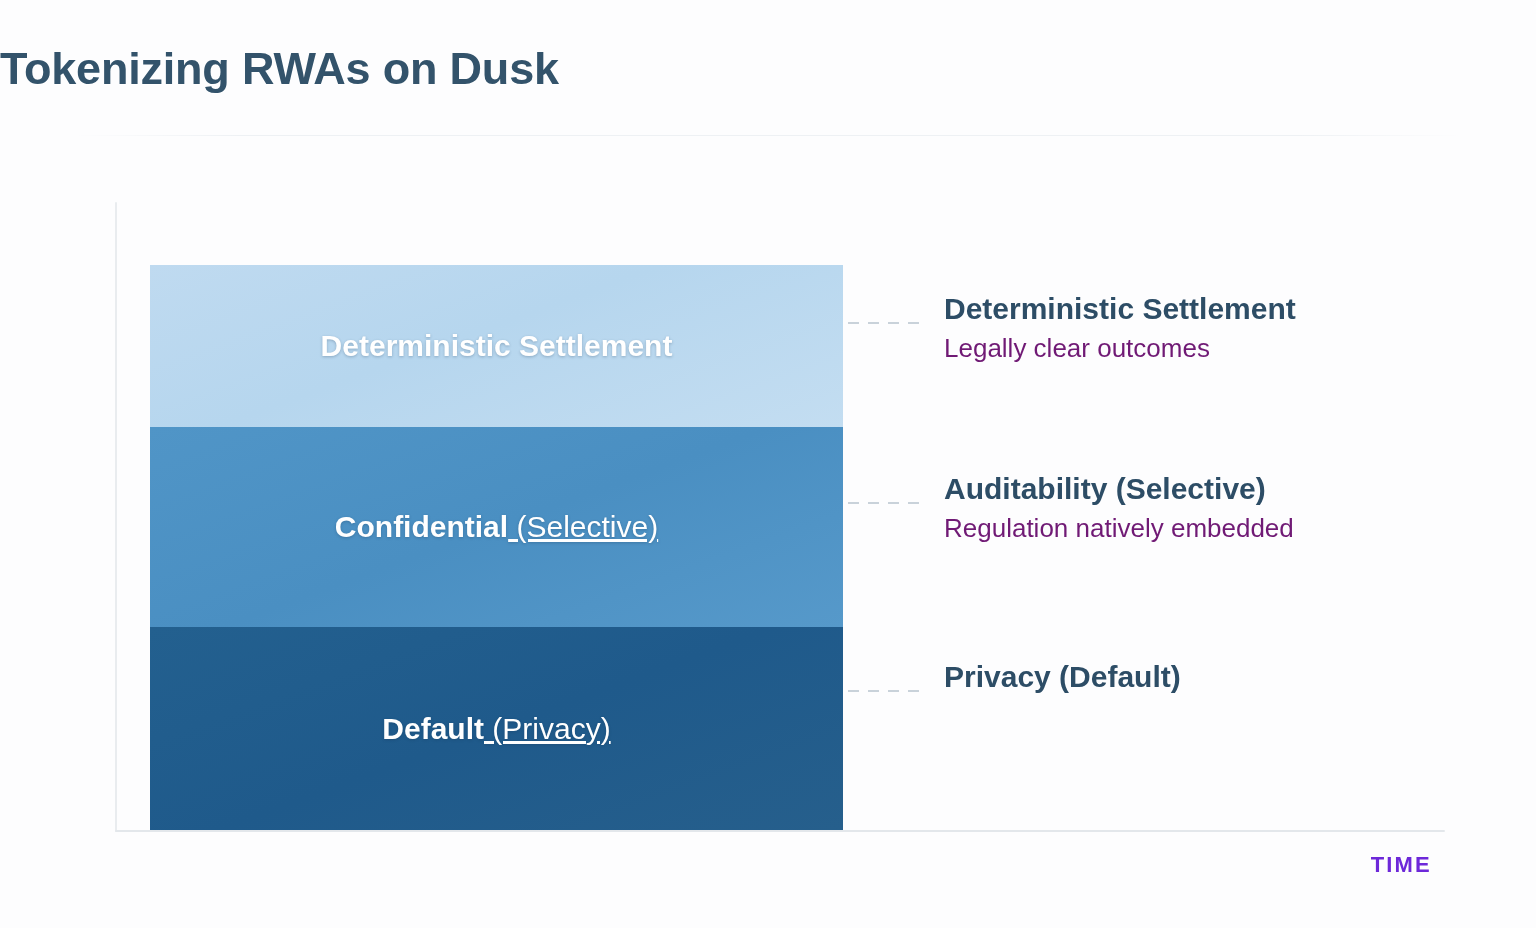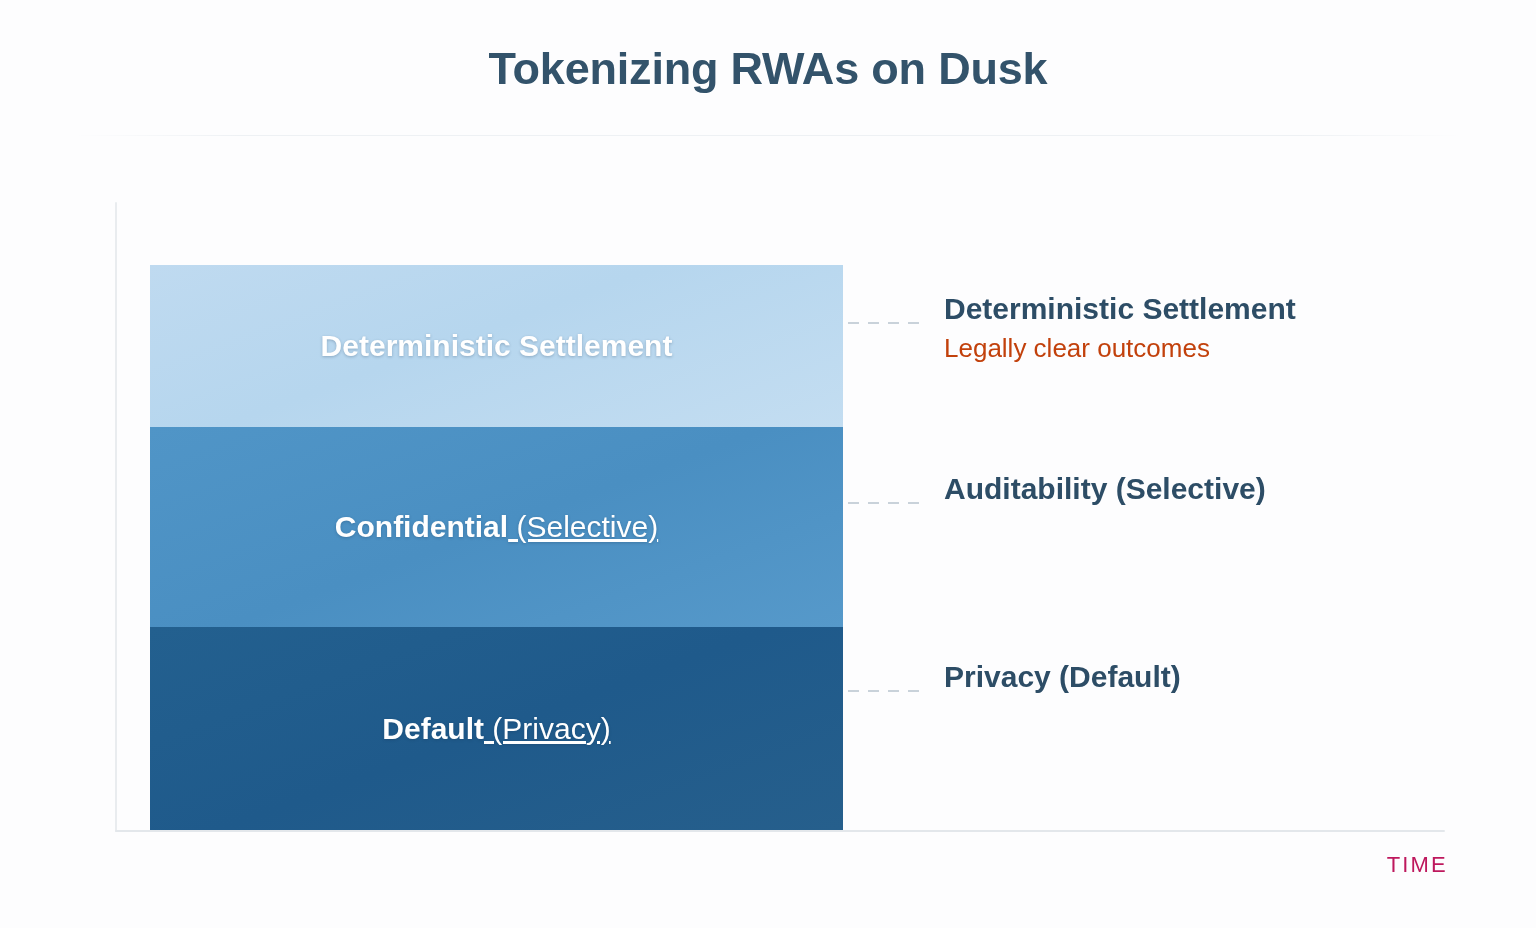--- a/index.html
+++ b/index.html
@@ -17,21 +17,20 @@
 
   
   #header {
     position: absolute;
     left: 0;
     top: 0;
     width: 1536px;
     height: 136px;
     display: flex;
     align-items: center;
-    justify-content: center;
     box-sizing: border-box;
   }
   #page-title {
     font-size: 45px;
     font-weight: 700;
     color: #33536b;
     letter-spacing: -0.2px;
     line-height: 1;
     text-shadow: 0 1px 1px rgba(255,255,255,0.9);
   }
@@ -142,34 +141,34 @@
     font-size: 30px;
     font-weight: 700;
     color: #2d4d66;
     line-height: 1.1;
     white-space: nowrap;
   }
   .anno-sub {
     margin-top: 9px;
     font-size: 26px;
     font-weight: 400;
-    color: #c2410c;
+    color: #701a75;
     line-height: 1.15;
     white-space: nowrap;
   }
 
   
   #time-label {
     position: absolute;
-    right: 88px;
+    right: 104px;
     top: 852px;
     font-size: 22px;
-    font-weight: 400;
+    font-weight: 700;
     letter-spacing: 2.2px;
-    color: #be185d;
+    color: #6d28d9;
   }
 </style>
 </head>
 <body>
 
 <div id="header">
   <div id="page-title">Tokenizing RWAs on Dusk</div>
 </div>
 <div id="header-divider"></div>
 
@@ -205,20 +204,21 @@
     <div class="anno-text">
       <div class="anno-title">Deterministic Settlement</div>
       <div class="anno-sub">Legally clear outcomes</div>
     </div>
   </div>
 
   <div class="annotation" id="anno-1">
     <div class="leader"></div>
     <div class="anno-text">
       <div class="anno-title">Auditability (Selective)</div>
+      <div class="anno-sub">Regulation natively embedded</div>
     </div>
   </div>
 
   <div class="annotation" id="anno-2">
     <div class="leader"></div>
     <div class="anno-text">
       <div class="anno-title">Privacy (Default)</div>
     </div>
   </div>
 

